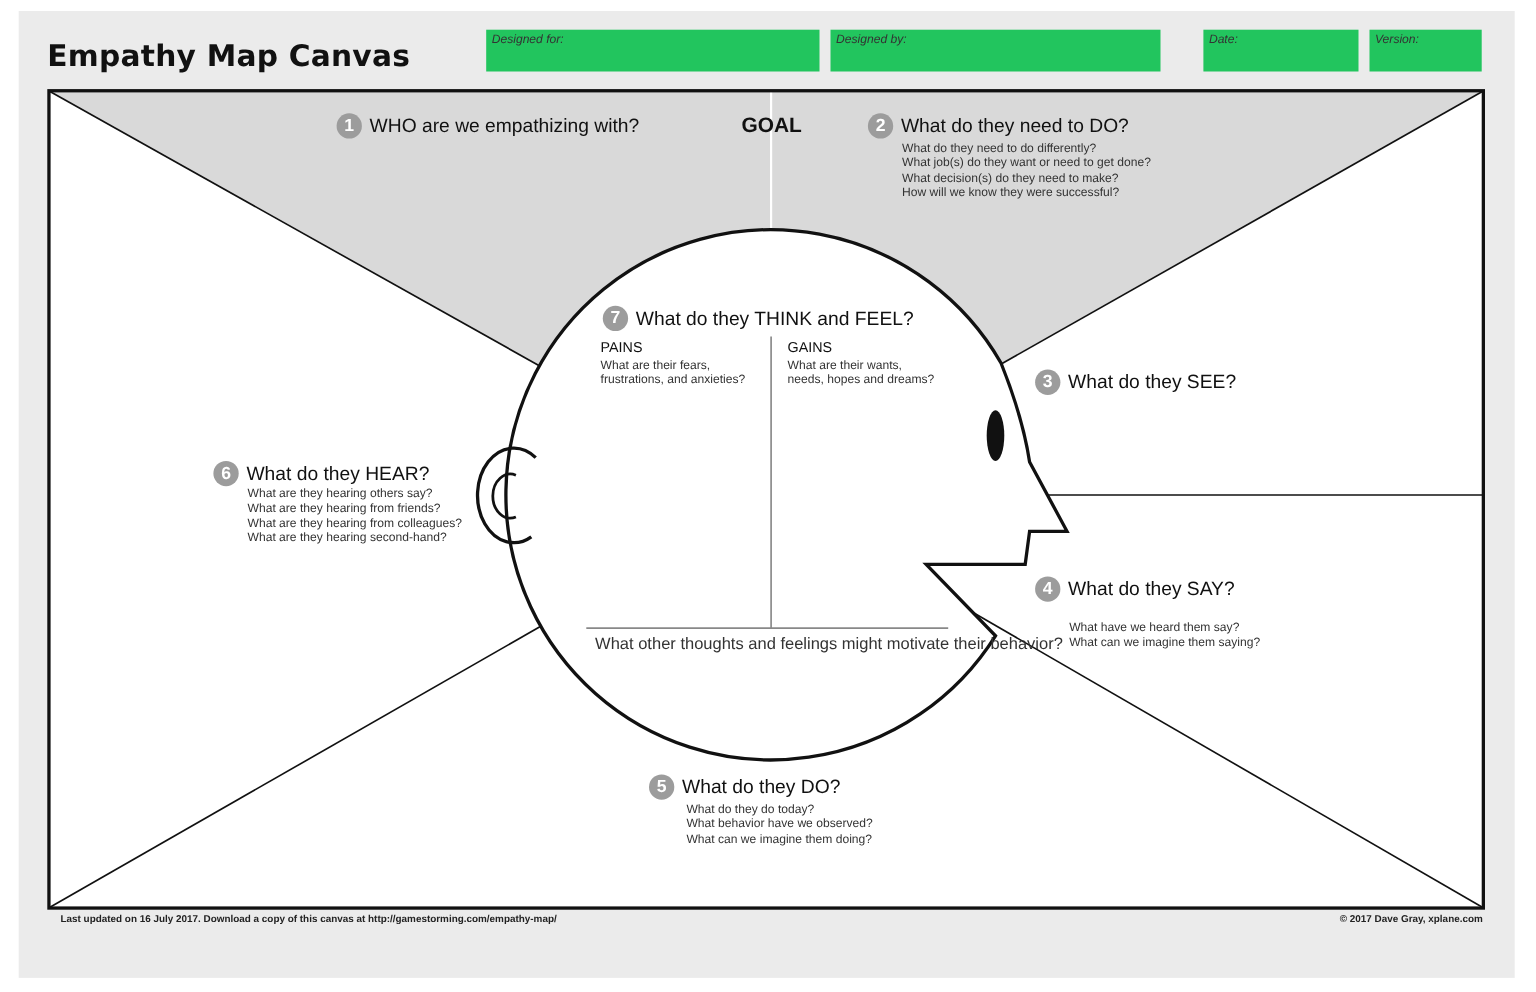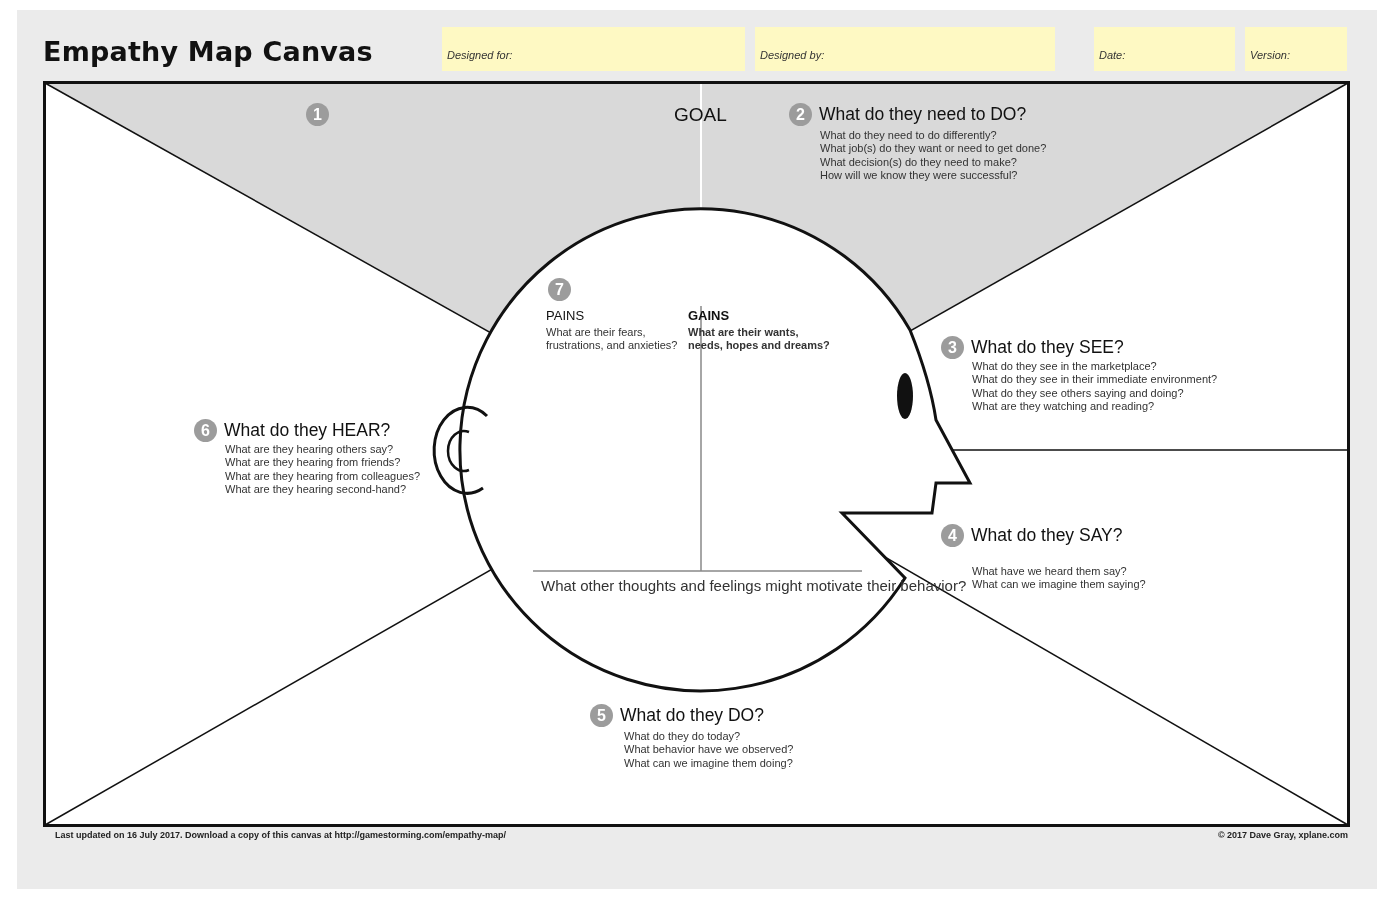--- a/index.html
+++ b/index.html
@@ -1,28 +1,28 @@
 <!DOCTYPE html>
 <html><head>
 <meta charset="utf-8">
 <style>
   html, body { margin: 0; padding: 0; background: #ffffff; }
   body { width: 1396px; height: 902px; position: relative; overflow: hidden; font-family: "Liberation Sans", sans-serif; }
   .sheet { position: absolute; left: 17px; top: 10px; width: 1360px; height: 879px; background: #ebebeb; }
   .title { position: absolute; left: 43px; top: 36px; font-family: "DejaVu Sans", sans-serif; font-weight: bold; font-size: 27px; color: #111; letter-spacing: 0.2px; }
-  .field { position: absolute; top: 27px; height: 38px; background: #fef9c3; box-sizing: border-box; padding: 22px 5px; }
+  .field { position: absolute; top: 27px; height: 38px; background: #22c55e; box-sizing: border-box; padding: 3px 5px; }
   .field-label { font-size: 11px; font-style: italic; color: #333; }
   svg.canvas { position: absolute; left: 0; top: 0; }
   .sec { position: absolute; }
   .sec-head { display: flex; align-items: center; gap: 7px; }
   .num { width: 23px; height: 23px; border-radius: 50%; background: #9c9c9c; color: #fff; font-weight: bold; font-size: 16px; display: flex; align-items: center; justify-content: center; flex: 0 0 auto; }
   .sec-title { font-size: 17.5px; color: #111; white-space: nowrap; }
   .sec-lines { margin-left: 31px; margin-top: 3px; font-size: 11px; line-height: 13.4px; color: #333; }
   .sec-lines div { white-space: nowrap; }
-  .goal { position: absolute; left: 674px; top: 104px; font-weight: normal; font-size: 19px; color: #111; }
+  .goal { position: absolute; left: 674px; top: 104px; font-weight: bold; font-size: 19px; color: #111; }
   .sub-title { font-size: 13px; color: #111; margin-bottom: 3px; }
   .sub-text { font-size: 11px; line-height: 13.4px; color: #333; }
   .motivate { position: absolute; left: 541px; top: 577px; font-size: 15px; color: #333; white-space: nowrap; }
   .footer-left { position: absolute; left: 43px; top: 830px; font-size: 9px; font-weight: bold; color: #222; white-space: nowrap; padding-left: 12px; }
   .footer-right { position: absolute; right: 48px; top: 830px; font-size: 9px; font-weight: bold; color: #222; white-space: nowrap; }
 </style>
 </head>
 <body>
 
 <div class="sheet"></div>
@@ -68,67 +68,63 @@
   <line x1="533" y1="571" x2="862" y2="571" stroke="#888" stroke-width="1.5"></line>
 
   <rect x="44.5" y="82.5" width="1304" height="743" fill="none" stroke="#111" stroke-width="3"></rect>
 </svg>
 
 <div class="goal">GOAL</div>
 
 <div class="sec" style="left:306px; top:103px;">
   <div class="sec-head">
     <span class="num">1</span>
+    <span class="sec-title">WHO are we empathizing with?</span>
   </div>
 </div>
 
 <div class="sec" style="left:789px; top:103px;">
   <div class="sec-head">
     <span class="num">2</span>
     <span class="sec-title">What do they need to DO?</span>
   </div>
   <div class="sec-lines">
     <div>What do they need to do differently?</div>
     <div>What job(s) do they want or need to get done?</div>
     <div>What decision(s) do they need to make?</div>
     <div>How will we know they were successful?</div>
   </div>
 </div>
 
 <div class="sec" style="left:548px; top:278px;">
   <div class="sec-head">
     <span class="num">7</span>
+    <span class="sec-title">What do they THINK and FEEL?</span>
   </div>
 </div>
 <div class="sec" style="left:546px; top:308px;">
   <div class="sub-title">PAINS</div>
   <div class="sub-text">
     <div>What are their fears,</div>
     <div>frustrations, and anxieties?</div>
   </div>
 </div>
-<div class="sec" style="left:688px; top:308px;font-weight:bold;">
+<div class="sec" style="left:716px; top:308px;">
   <div class="sub-title">GAINS</div>
   <div class="sub-text">
     <div>What are their wants,</div>
     <div>needs, hopes and dreams?</div>
   </div>
 </div>
 <div class="motivate">What other thoughts and feelings might motivate their behavior?</div>
 
 <div class="sec" style="left:941px; top:336px;">
   <div class="sec-head">
     <span class="num">3</span>
     <span class="sec-title">What do they SEE?</span>
-  </div>
-  <div class="sec-lines" style="margin-top:1px;">
-    <div>What do they see in the marketplace?</div>
-    <div>What do they see in their immediate environment?</div>
-    <div>What do they see others saying and doing?</div>
-    <div>What are they watching and reading?</div>
   </div>
 </div>
 
 <div class="sec" style="left:194px; top:419px;">
   <div class="sec-head">
     <span class="num">6</span>
     <span class="sec-title">What do they HEAR?</span>
   </div>
   <div class="sec-lines" style="margin-top:1px;">
     <div>What are they hearing others say?</div>

